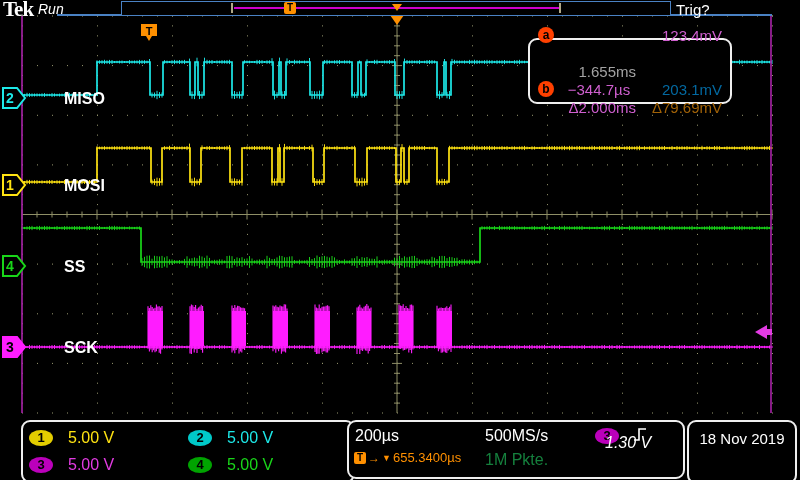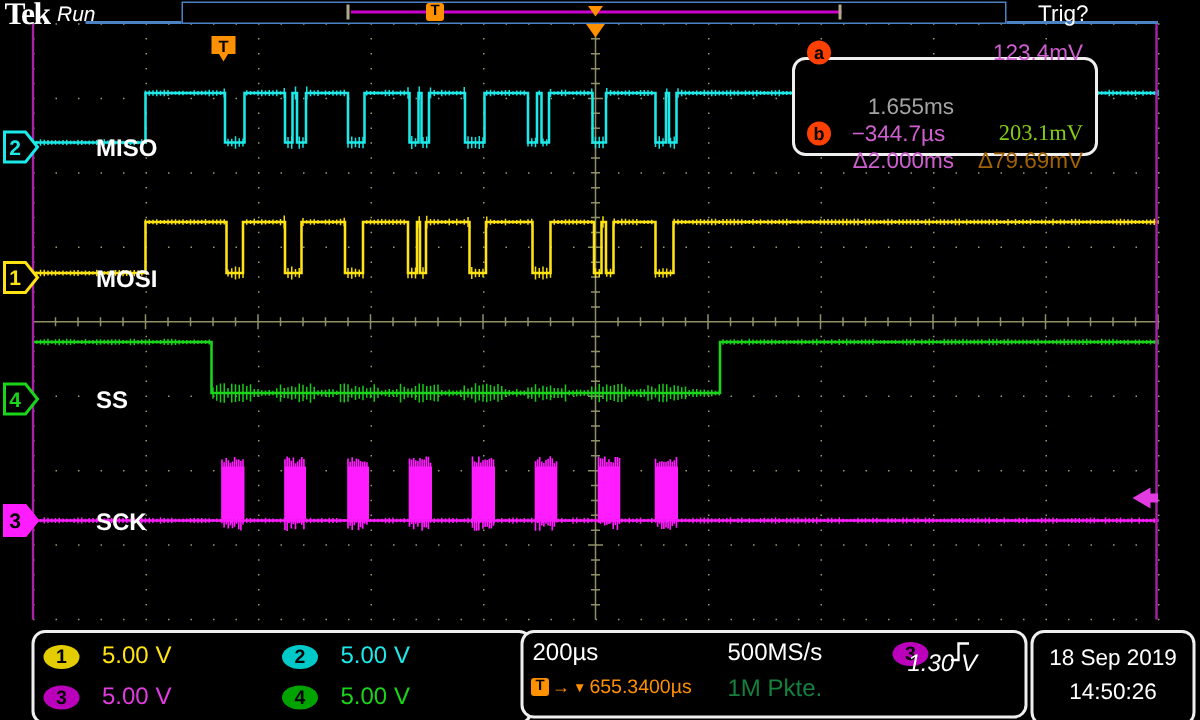--- a/index.html
+++ b/index.html
@@ -3,21 +3,21 @@
 <meta charset="utf-8">
 <style>
   html,body{margin:0;padding:0;background:#000;}
   .scope{position:relative;width:800px;height:480px;background:#000;overflow:hidden;
          font-family:"Liberation Sans",sans-serif;}
   .abs{position:absolute;}
   
   .tek{left:3px;top:-3px;font-family:"Liberation Serif",serif;font-weight:bold;
        font-size:21px;color:#fff;letter-spacing:-1px;}
   .run{left:38px;top:1px;font-size:14px;color:#fff;font-style:italic;}
-  .trigq{left:692px;top:1px;font-size:15px;color:#fff;}
+  .trigq{left:676px;top:1px;font-size:15px;color:#fff;}
   .blueline{left:57px;top:14px;width:715px;height:2px;background:#4a82c4;}
   .acqbar{left:121px;top:1px;width:548px;height:13px;border:1px solid #4a82c4;background:#000;}
   .recline{left:112px;top:5px;width:327px;height:2px;background:#cc00cc;}
   .brk{top:1px;width:2px;height:10px;background:#b0a888;}
   .brk.l{left:109px;} .brk.r{left:437px;}
   .minit{left:162px;top:0px;width:12px;height:12px;background:#ff9000;border-radius:2px;
          color:#000;font-size:10px;font-weight:bold;text-align:center;line-height:12px;}
   .miniarrow{left:270px;top:2px;width:0;height:0;border-left:5px solid transparent;
          border-right:5px solid transparent;border-top:7px solid #ff9000;}
   
@@ -123,21 +123,21 @@
     <div class="abs miniarrow"></div>
   </div>
   <span class="abs trigq">Trig?</span>
 
   <div class="abs readout">
     <div class="cbadge" style="background: rgb(255, 64, 0);">a</div>
     <div class="cell" style="color: #a3a3a3; margin-top: 36px;">1.655ms</div>
     <div class="cell" style="color: rgb(207, 95, 207);">123.4mV</div>
     <div class="cbadge" style="background: rgb(255, 64, 0);">b</div>
     <div class="cell" style="color: rgb(207, 95, 207); text-align: center;">−344.7µs</div>
-    <div class="cell" style="color: #84cc16; font-family: Liberation Serif, serif;">203.1mV</div>
+    <div class="cell" style="color: #0369a1;">203.1mV</div>
     <div></div>
     <div class="cell" style="color: rgb(207, 95, 207);">Δ2.000ms</div>
     <div class="cell" style="color: #a16207;">Δ79.69mV</div>
   </div>
 
   <div class="abs box chbox">
     <div class="chcell">
       <span class="ebadge" style="background: rgb(227, 205, 0);">1</span>
       <span style="color: rgb(255, 227, 18);">5.00 V</span>
     </div>
@@ -166,17 +166,16 @@
       <span class="tic">T</span>
       <span class="arr">→</span>
       <span class="dn">▼</span>
       <span class="dval">655.3400µs</span>
     </div>
     <span class="abs t3">1M Pkte.</span>
     <span class="abs t4">1.30 V</span>
   </div>
 
   <div class="abs box datebox">
-    <div>18 Sep 2019</div>
-    <div>14:50:26</div>
+    <div>18 Nov 2019</div>
   </div>
 
 </div>
 
 </body></html>

